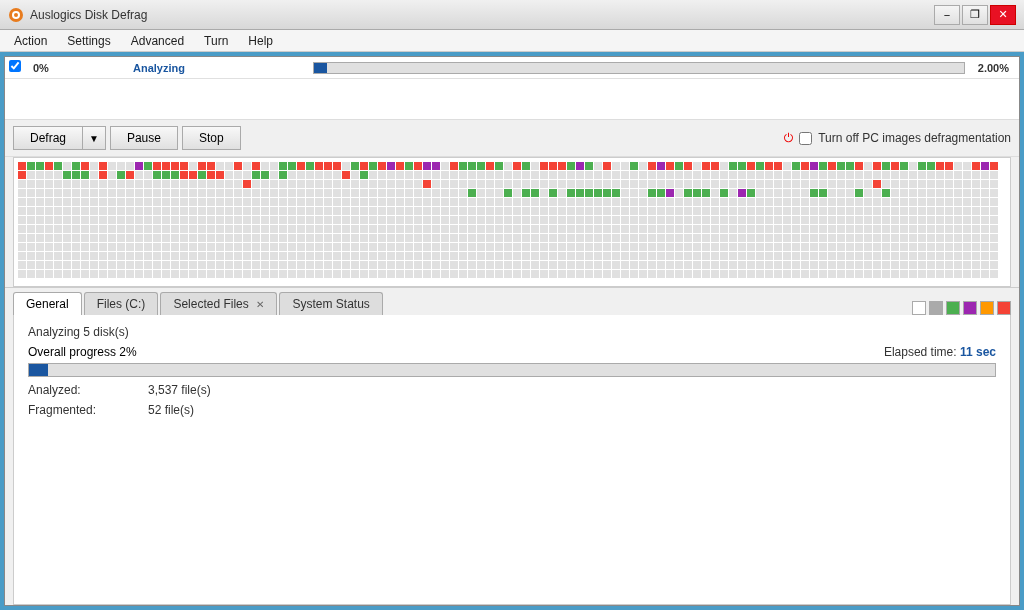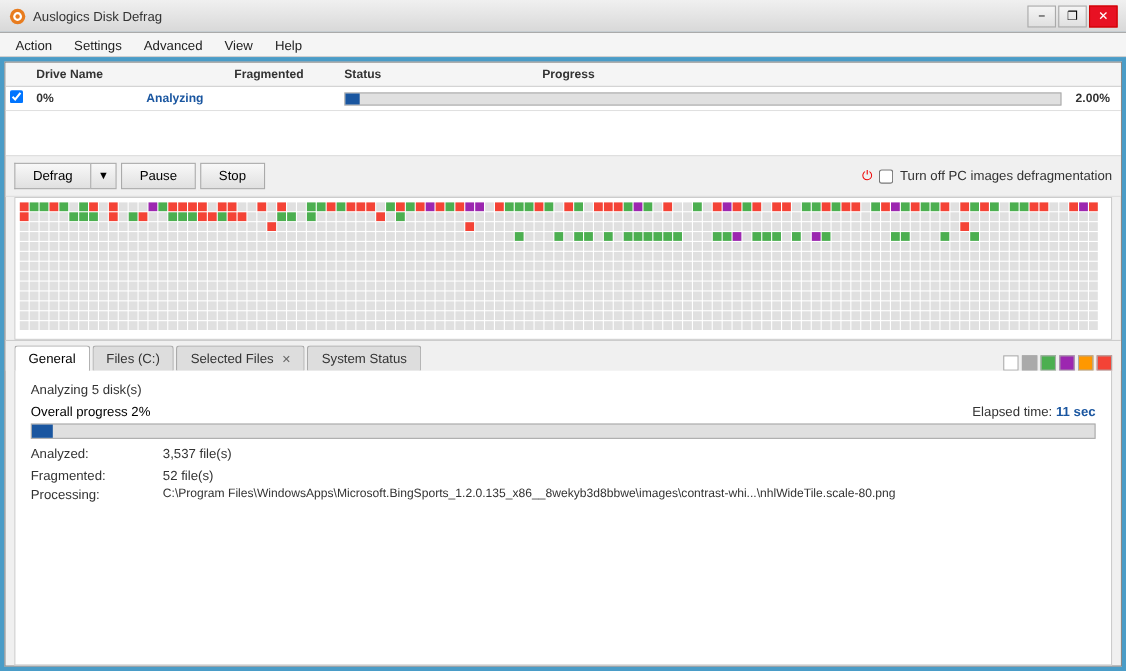--- a/index.html
+++ b/index.html
@@ -220,35 +220,28 @@
     <button class="titlebar-btn">−</button>
     <button class="titlebar-btn">❐</button>
     <button class="titlebar-btn close">✕</button>
   </div>
 </div>
 
 <div class="menubar">
   <span class="menu-item">Action</span>
   <span class="menu-item">Settings</span>
   <span class="menu-item">Advanced</span>
-  <span class="menu-item">View</span>
+  <span class="menu-item">Turn</span>
   <span class="menu-item">Help</span>
 </div>
 
 <div style="background:#4a9cc7; padding: 4px 4px 4px 4px; height: calc(610px - 52px); display:flex; flex-direction:column; gap:4px;">
 
   <div style="background:#f0f0f0; border:1px solid #888; flex:1; display:flex; flex-direction:column; overflow:hidden;">
 
-    <div class="drive-list-header">
-      <div class="col-check"></div>
-      <div class="col-drive">Drive Name</div>
-      <div class="col-frag">Fragmented</div>
-      <div class="col-status">Status</div>
-      <div class="col-progress">Progress</div>
-    </div>
 
     <div class="drive-list-row">
       <div class="col-check">
         <input type="checkbox" checked="" style="width: 12px; height: 12px;">
       </div>
       <div class="col-frag">
         <span class="frag-value">0%</span>
       </div>
       <div class="col-status">
         <span class="status-value">Analyzing</span>
@@ -1740,20 +1733,16 @@
         </div>
       </div>
       <div class="stats-row">
         <span class="stat-label">Analyzed:</span>
         <span class="stat-value">3,537 file(s)</span>
       </div>
       <div class="stats-row">
         <span class="stat-label">Fragmented:</span>
         <span class="stat-value">52 file(s)</span>
       </div>
-      <div class="processing-row" style="margin-top:4px;">
-        <span class="stat-label">Processing:</span>
-        <span class="processing-path">C:\Program Files\WindowsApps\Microsoft.BingSports_1.2.0.135_x86__8wekyb3d8bbwe\images\contrast-whi...\nhlWideTile.scale-80.png</span>
-      </div>
     </div>
 
   </div>
 </div>
 
 </body></html>

